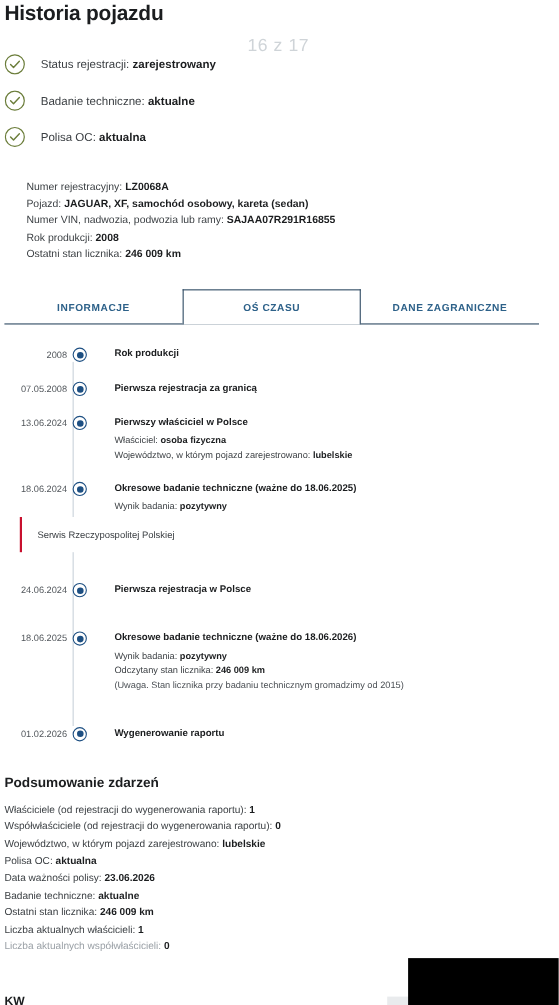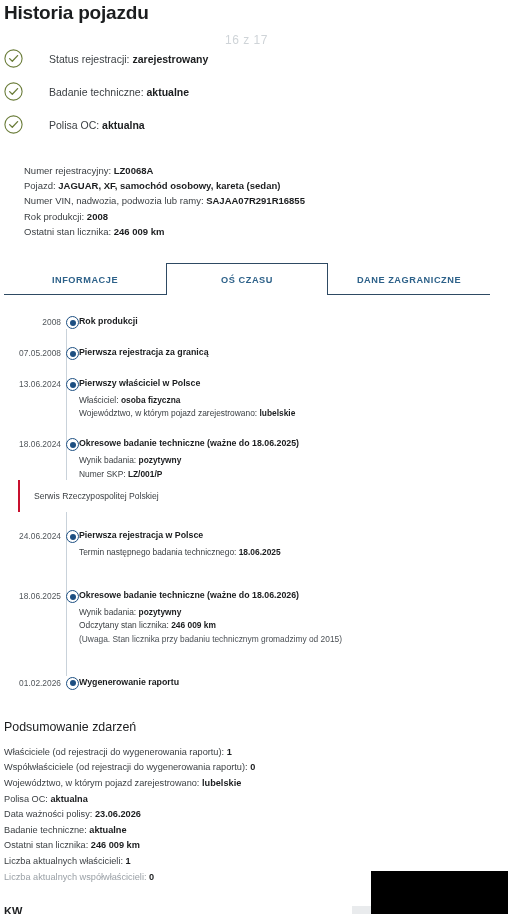--- a/index.html
+++ b/index.html
@@ -19,32 +19,31 @@
     font-size: 19px;
     font-weight: bold;
     color: #1b1d1f;
     letter-spacing: -0.2px;
     margin: 0;
     padding: 2px 0 0 4px;
   }
   .page-counter {
     position: absolute;
     left: 225px; top: 33px;
-    font-size: 12px;
+    font-size: 16px;
     color: #cfd4d8;
     letter-spacing: 0.5px;
   }
 
   
   .status-list { margin-top: 18px; padding-left: 4px; }
   .status-row {
     display: flex;
     align-items: center;
     height: 33px;
-    gap: 12px;
   }
   .check-icon {
     width: 19px; height: 19px;
     flex: 0 0 19px;
     margin-right: 14px;
   }
   .check-icon svg { display: block; }
   .status-text { font-size: 10.5px; color: #3c4044; }
   .status-text b { color: #1b1d1f; font-weight: bold; }
 
@@ -137,21 +136,21 @@
     background: #ffffff;
     border: 1.4px solid #1d4f82;
     display: flex; align-items: center; justify-content: center;
   }
   .tl-marker i {
     width: 6px; height: 6px;
     border-radius: 50%;
     background: #1d4f82;
     display: block;
   }
-  .tl-body { padding-left: 0; }
+  .tl-body { padding-left: 25px; }
   .tl-head {
     font-size: 8.8px;
     font-weight: bold;
     color: #1b1d1f;
     line-height: 13px;
     white-space: nowrap;
   }
   .tl-detail {
     font-size: 8.4px;
     color: #3c4044;
@@ -159,38 +158,38 @@
     margin-top: 4px;
     white-space: nowrap;
   }
   .tl-detail div b { color: #1b1d1f; font-weight: bold; }
   .tl-note { color: #4a4f54; }
 
   
   .gov-banner {
     position: absolute;
     left: 18px;
-    top: 480px;
+    top: 470px;
     width: 460px;
     height: 32px;
     background: #ffffff;
     border-left: 2.5px solid #c8102e;
     display: flex;
     align-items: center;
     padding-left: 14px;
     font-size: 8.6px;
     color: #3c4044;
     z-index: 10;
   }
 
   
   .summary { margin-top: 30px; padding-left: 4px; }
   .summary-title {
     font-size: 12.4px;
-    font-weight: normal;
+    font-weight: bold;
     color: #1b1d1f;
     margin: 0 0 11px 0;
   }
   .summary-line {
     font-size: 9.2px;
     color: #3c4044;
     line-height: 15.6px;
     white-space: nowrap;
   }
   .summary-line b { color: #1b1d1f; font-weight: bold; }
@@ -331,23 +330,20 @@
       </div>
     </div>
 
     <div class="tl-item" style="margin-top:35px;">
       <div class="tl-date">24.06.2024</div>
       <div class="tl-marker">
           <i></i>
         </div>
       <div class="tl-body">
         <div class="tl-head">Pierwsza rejestracja w Polsce</div>
-        <div class="tl-detail">
-          <div><span>Termin następnego badania technicznego:</span> <b>18.06.2025</b></div>
-        </div>
       </div>
     </div>
 
     <div class="tl-item" style="margin-top:30px;">
       <div class="tl-date">18.06.2025</div>
       <div class="tl-marker">
           <i></i>
         </div>
       <div class="tl-body">
         <div class="tl-head">Okresowe badanie techniczne (ważne do 18.06.2026)</div>

